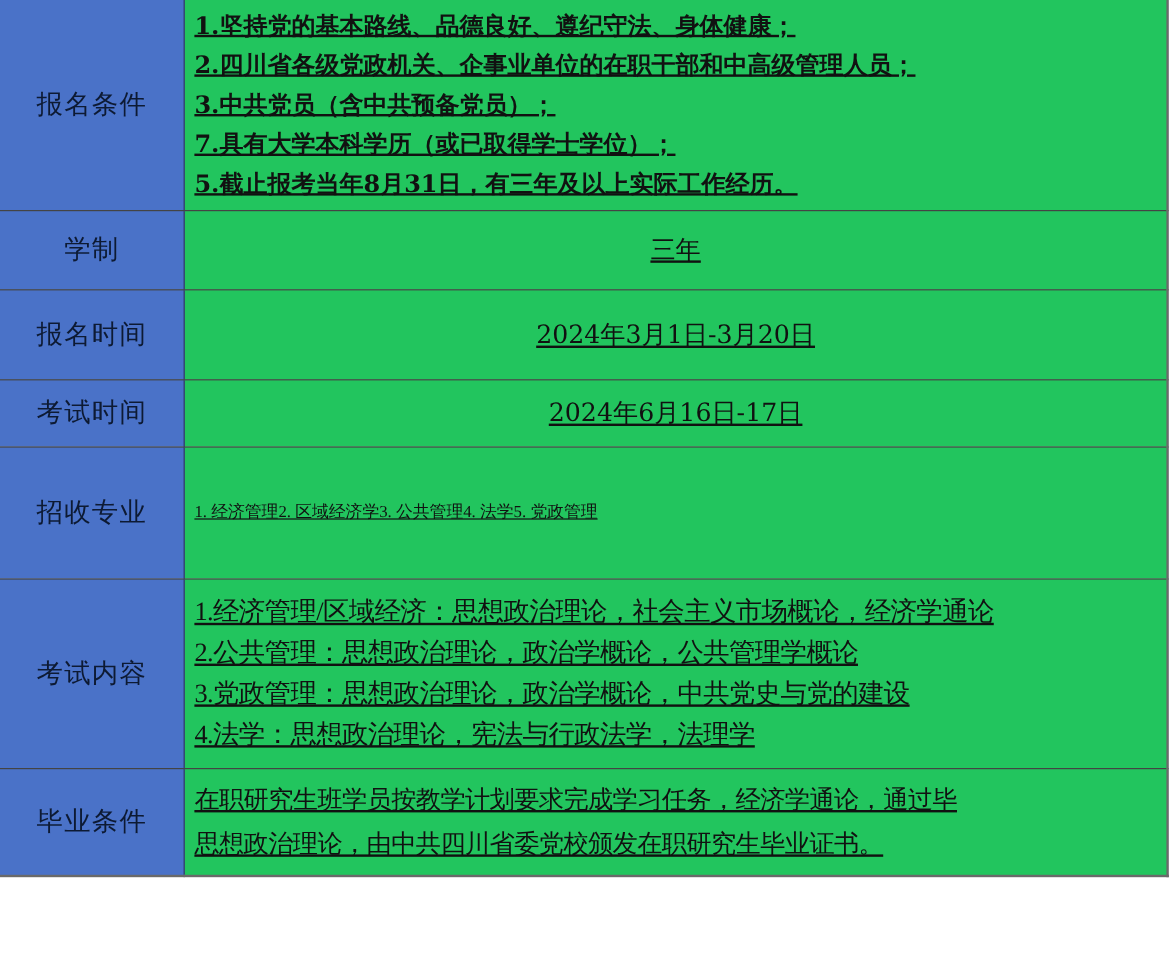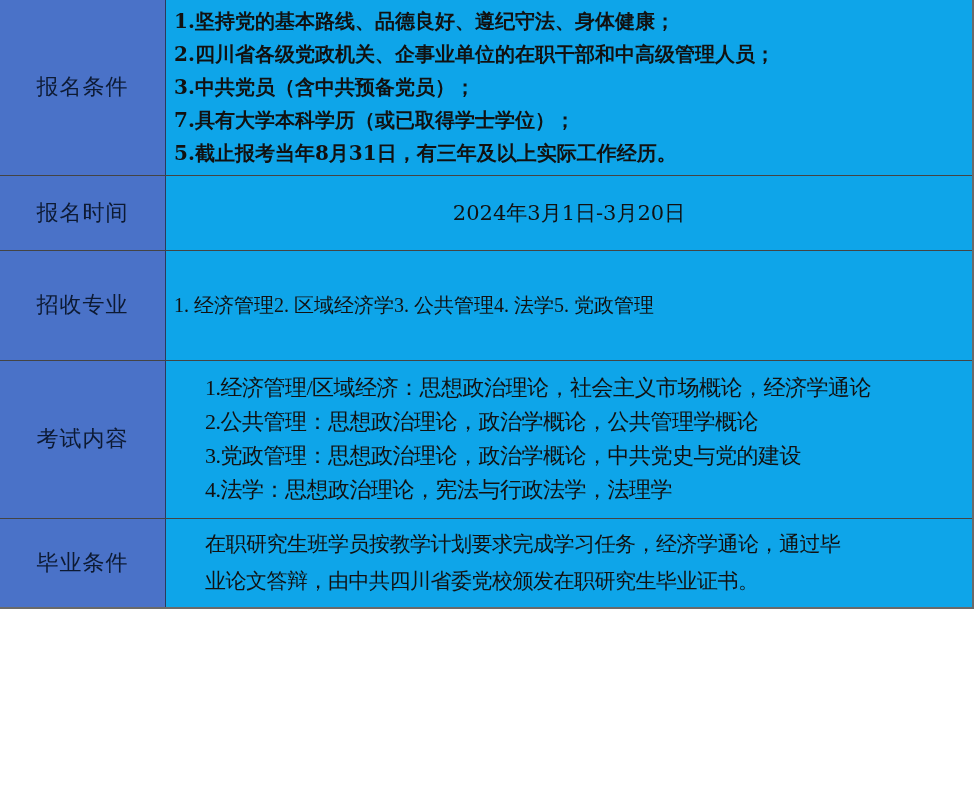--- a/index.html
+++ b/index.html
@@ -25,74 +25,83 @@
       border-bottom: 2px solid #6a6a6a;
     }
     .info-table td {
       border-top: 1.5px solid #444;
       border-bottom: 1.5px solid #444;
       padding: 0;
       vertical-align: middle;
     }
     .info-table tr:first-child td { border-top: none; }
     .label-cell {
-      width: 165px;
+      width: 153px;
       background: #4a72c8;
       color: #0d1a33;
       text-align: center;
       font-family: "DejaVu Sans", "Liberation Sans", sans-serif;
       font-size: 22px;
       letter-spacing: 1px;
       border-right: 1.5px solid #2b3a5c;
     }
     .value-cell {
-      background: #0ea5e9;
+      background: #22c55e;
       font-size: 20px;
       font-weight: bold;
       padding-left: 8px !important;
+      text-decoration: underline;
     }
     .value-cell.center { text-align: center; padding-left: 0 !important; font-weight: normal; font-size: 21px; }
     .line { display: block; line-height: 33px; white-space: nowrap; }
-    .value-cell.narrow .line { font-weight: normal; font-family: "Liberation Serif", "DejaVu Serif", serif; font-size: 22px; letter-spacing: -0.5px; line-height: 34px; margin-left: 31px; }
-    .value-cell.majors { font-weight: normal; font-family: "Liberation Serif", "DejaVu Serif", serif; font-size: 20px; }
+    .value-cell.narrow .line { font-weight: normal; font-family: "Liberation Serif", "DejaVu Serif", serif; font-size: 22px; letter-spacing: -0.5px; line-height: 34px; }
+    .value-cell.majors { font-weight: normal; font-family: "Liberation Serif", "DejaVu Serif", serif; font-size: 14px; }
     .value-cell.grad .line { line-height: 37px; font-size: 21px; }
   </style>
 </head>
 <body>
 
 <table class="info-table">
   <tbody>
       <tr style="height:175px">
     <td class="label-cell">报名条件</td>
     <td class="value-cell">
       <span class="line">1.坚持党的基本路线、品德良好、遵纪守法、身体健康；</span>
       <span class="line">2.四川省各级党政机关、企事业单位的在职干部和中高级管理人员；</span>
       <span class="line">3.中共党员（含中共预备党员）；</span>
       <span class="line">7.具有大学本科学历（或已取得学士学位）；</span>
       <span class="line">5.截止报考当年8月31日，有三年及以上实际工作经历。</span>
     </td>
   </tr>
+  <tr style="height:66px">
+    <td class="label-cell">学制</td>
+    <td class="value-cell center">三年</td>
+  </tr>
   <tr style="height:75px">
     <td class="label-cell">报名时间</td>
     <td class="value-cell center">2024年3月1日-3月20日</td>
+  </tr>
+  <tr style="height:56px">
+    <td class="label-cell">考试时间</td>
+    <td class="value-cell center">2024年6月16日-17日</td>
   </tr>
   <tr style="height:110px">
     <td class="label-cell">招收专业</td>
     <td class="value-cell majors">1. 经济管理2. 区域经济学3. 公共管理4. 法学5. 党政管理</td>
   </tr>
   <tr style="height:158px">
     <td class="label-cell">考试内容</td>
     <td class="value-cell narrow">
       <span class="line">1.经济管理/区域经济：思想政治理论，社会主义市场概论，经济学通论</span>
       <span class="line">2.公共管理：思想政治理论，政治学概论，公共管理学概论</span>
       <span class="line">3.党政管理：思想政治理论，政治学概论，中共党史与党的建设</span>
       <span class="line">4.法学：思想政治理论，宪法与行政法学，法理学</span>
     </td>
   </tr>
   <tr style="height:90px">
     <td class="label-cell">毕业条件</td>
     <td class="value-cell narrow grad">
       <span class="line">在职研究生班学员按教学计划要求完成学习任务，经济学通论，通过毕</span>
-      <span class="line">业论文答辩，由中共四川省委党校颁发在职研究生毕业证书。</span>
+      <span class="line">思想政治理论，由中共四川省委党校颁发在职研究生毕业证书。</span>
     </td>
   </tr>
 </tbody>
   </table>
 
 </body></html>

